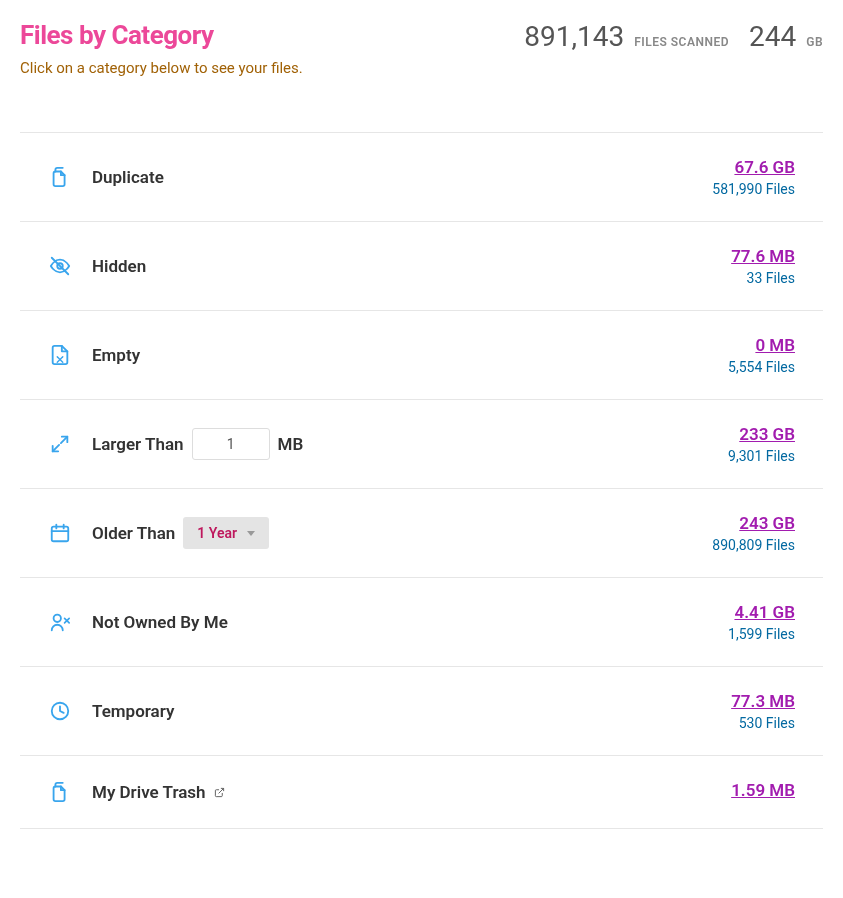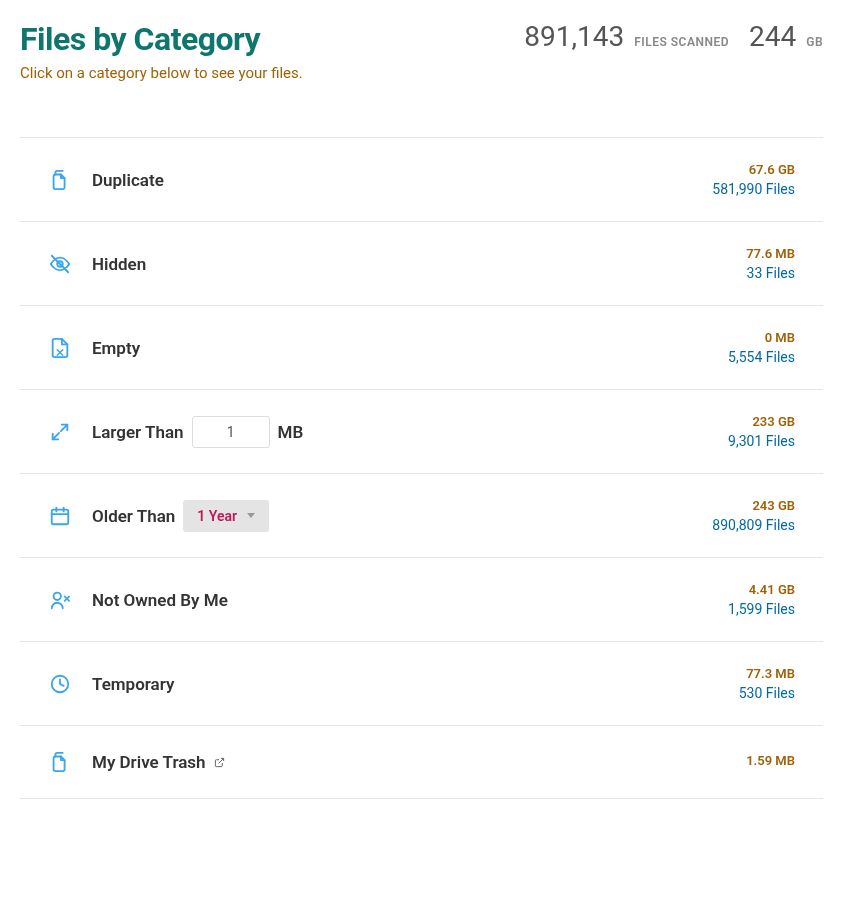--- a/index.html
+++ b/index.html
@@ -14,23 +14,23 @@
       width: 843px;
       padding: 20px;
     }
     .header-row {
       display: flex;
       justify-content: space-between;
       align-items: flex-start;
       margin-bottom: 6px;
     }
     .page-title {
-      font-size: 32px;
+      font-size: 26px;
       font-weight: 700;
-      color: #0f766e;
+      color: #ec4899;
       letter-spacing: -0.5px;
     }
     .stats {
       display: flex;
       align-items: baseline;
       gap: 20px;
       margin-left: 48px;
     }
     .stat-group {
       display: flex;
@@ -88,24 +88,25 @@
       color: #333;
       display: flex;
       align-items: center;
       gap: 8px;
       flex: 1;
     }
     .category-stats {
       text-align: right;
     }
     .category-size {
-      font-size: 13px;
-      font-weight: 600;
-      color: #a16207;
+      font-size: 17px;
+      font-weight: 600;
+      color: #a21caf;
       margin-bottom: 4px;
+      text-decoration: underline;
     }
     .category-files {
       font-size: 14px;
       color: #0369a1;
     }
     .size-input {
       width: 78px;
       height: 32px;
       border: 1px solid #ddd;
       border-radius: 3px;

